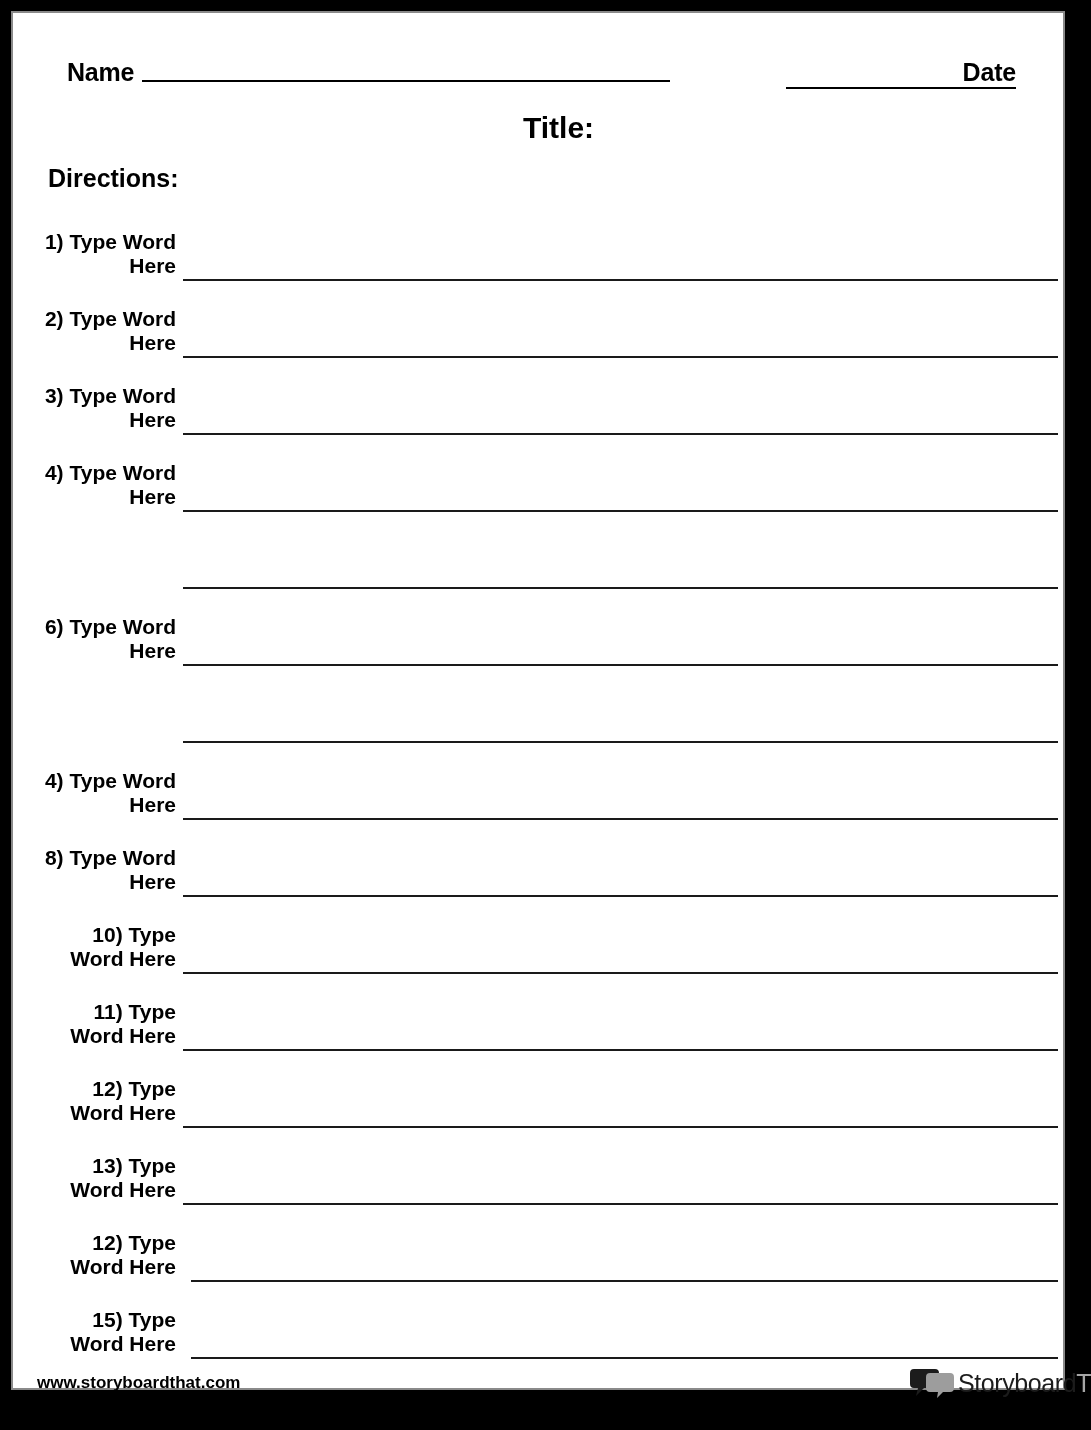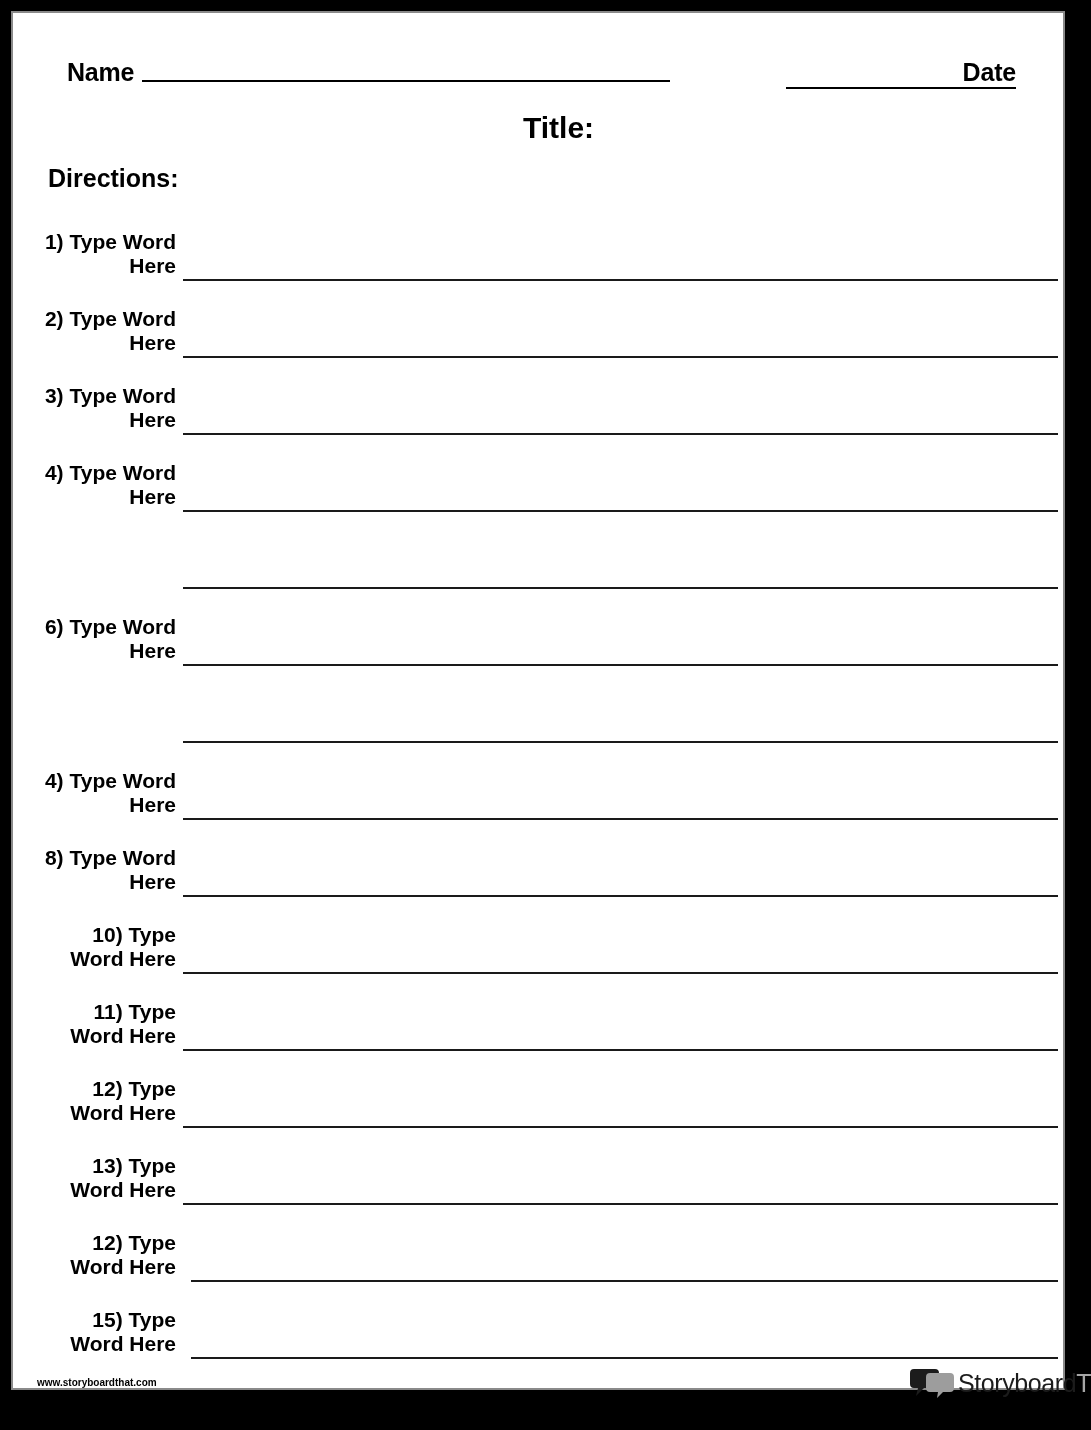--- a/index.html
+++ b/index.html
@@ -153,21 +153,21 @@
     left: 0;
     top: 1356px;
     width: 1091px;
     height: 36px;
   }
   #footer-url {
     position: absolute;
     left: 24px;
     top: 4px;
     font-weight: bold;
-    font-size: 10px;
+    font-size: 17px;
     font-stretch: condensed;
     color: #000000;
     line-height: 20px;
   }
   #brand-logo {
     position: absolute;
     left: 897px;
     top: -4px;
     display: flex;
     align-items: center;

